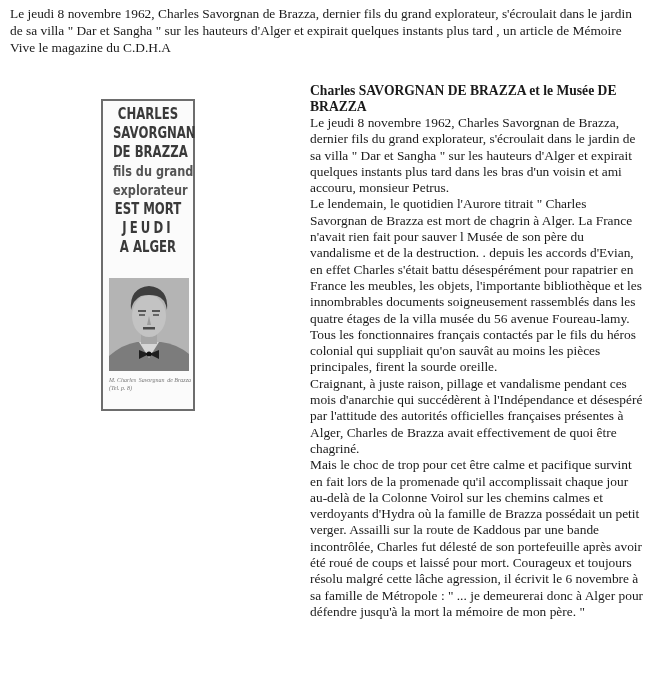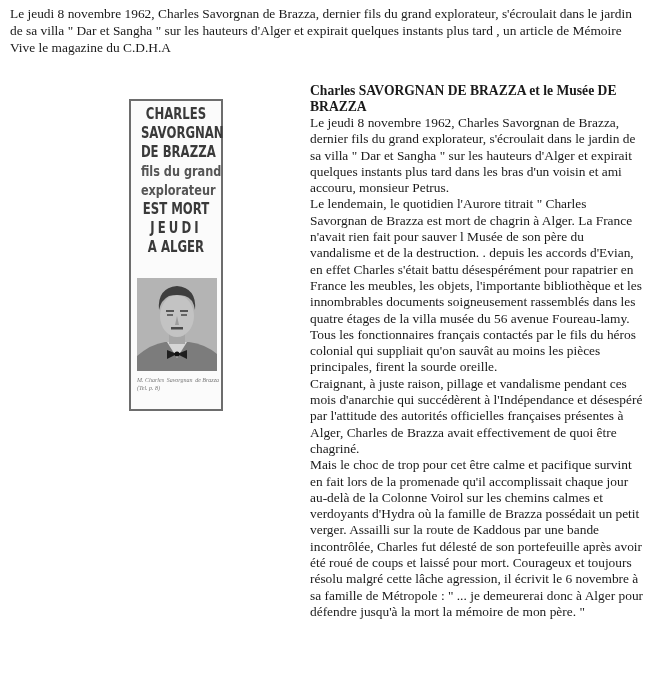--- a/index.html
+++ b/index.html
@@ -20,21 +20,21 @@
       left: 10px;
       top: 5px;
       width: 632px;
       font-size: 13.4px;
       line-height: 17px;
       margin: 0;
     }
     
     .clipping {
       position: absolute;
-      left: 129px;
+      left: 101px;
       top: 99px;
       width: 94px;
       height: 312px;
       border: 2px solid #6d6d6d;
       background: #fbfbfb;
       box-sizing: border-box;
       filter: blur(0.25px);
     }
     .clip-headline {
       font-family: "DejaVu Sans", sans-serif;

